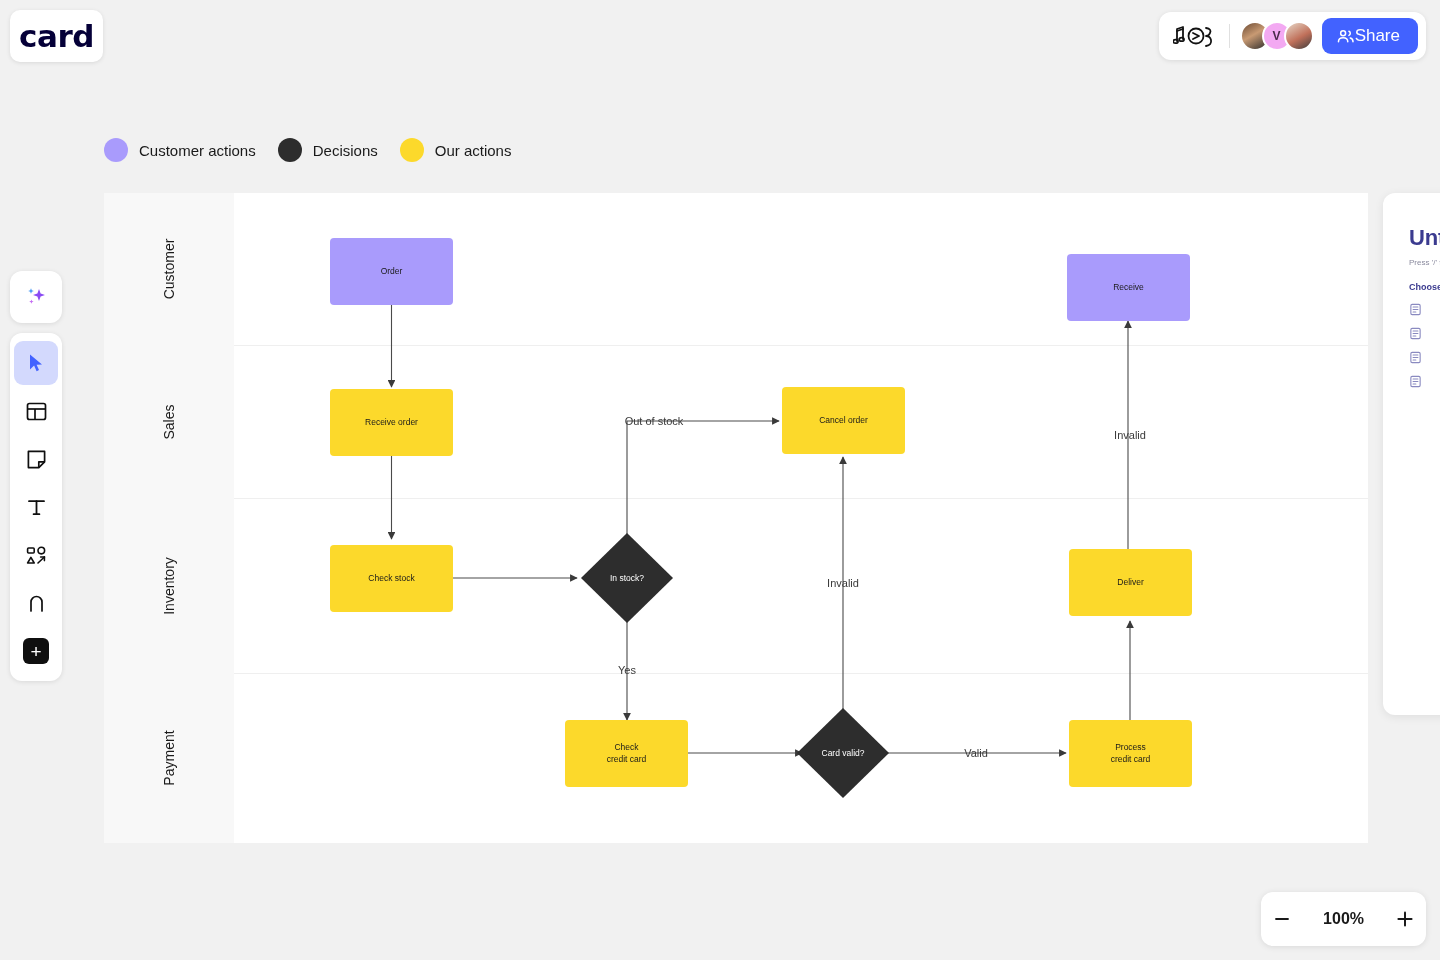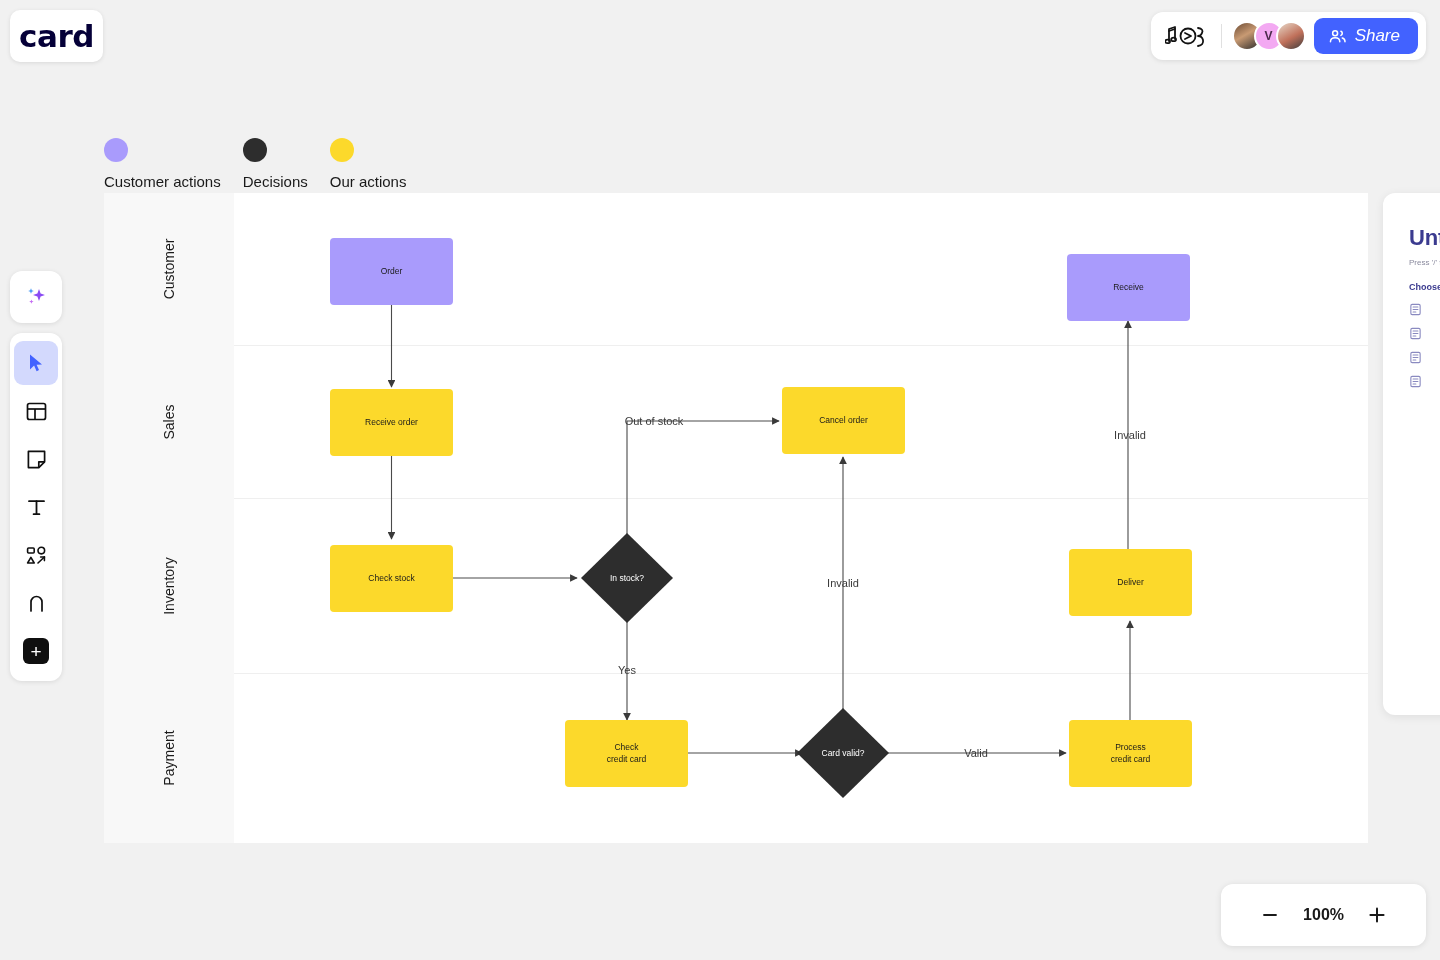--- a/index.html
+++ b/index.html
@@ -41,26 +41,26 @@
     border: 2px solid #fff; margin-left: -8px;
     overflow: hidden; position: relative; flex: none;
     display: flex; align-items: center; justify-content: center;
     font-size: 12px; font-weight: 600; color: #fff;
   }
   .avatar:first-child { margin-left: 0; }
   .av-a { background: linear-gradient(150deg,#6b4a33 0%,#c89a73 45%,#2b2b2b 100%); }
   .av-b { background: #F3A9F2; color: #4a2a4a; font-weight: 700; }
   .av-c { background: linear-gradient(150deg,#e8d9c9 0%,#c0705a 55%,#3c3c3c 100%); }
   #share-button {
-    display: flex; align-items: center; gap: 8px;
+    display: flex; align-items: center; 
     background: #4262FF; color: #fff;
     border: none; border-radius: 9px;
     height: 36px; padding: 0 18px 0 14px;
     font-family: "Liberation Sans", sans-serif;
-    font-size: 17px; cursor: pointer; font-style: italic;
+    font-size: 17px; cursor: pointer;
   }
 
   
   #tool-ai {
     position: absolute; left: 10px; top: 271px;
     width: 52px; height: 52px; border-radius: 12px;
     background: #fff; box-shadow: 0 1px 5px rgba(0,0,0,.10);
     display: flex; align-items: center; justify-content: center;
   }
   #toolbar {
@@ -79,21 +79,21 @@
     width: 26px; height: 26px; border-radius: 6px; background: #0F0F0F;
     display: flex; align-items: center; justify-content: center;
     color: #fff; font-size: 19px; line-height: 1; font-weight: 300;
   }
 
   
   #legend {
     position: absolute; left: 104px; top: 138px;
     display: flex; align-items: center; gap: 22px;
   }
-  .legend-item { display: flex; align-items: flex-start; gap: 11px; flex-direction: column; }
+  .legend-item { display: flex; align-items: center; gap: 11px; }
   .legend-dot { width: 24px; height: 24px; border-radius: 50%; flex: none; }
   .legend-label { font-size: 15px; color: #1A1A1A; }
 
   
   #board-frame {
     position: absolute; left: 104px; top: 193px;
     width: 1264px; height: 650px;
     background: #ffffff;
   }
   #lane-label-col {
@@ -146,25 +146,25 @@
   .panel-item {
     display: flex; align-items: center; gap: 7px;
     margin-top: 11px; white-space: nowrap;
   }
   .panel-item-label { font-size: 8px; color: #7C7CA8; padding-left: 24px; }
   .doc-icon { width: 13px; height: 13px; flex: none; }
 
   
   #zoom-control {
     position: absolute; right: 14px; bottom: 14px;
-    height: 62px; min-width: 150px;
+    height: 54px; min-width: 150px;
     background: #fff; border-radius: 12px;
     box-shadow: 0 1px 6px rgba(0,0,0,.10);
     display: flex; align-items: center; justify-content: space-between;
-    padding: 0 36px; gap: 20px;
+    padding: 0 8px; gap: 28px;
   }
   .zoom-btn {
     width: 26px; height: 26px; cursor: pointer;
     display: flex; align-items: center; justify-content: center;
     color: #1A1A1A;
   }
   #zoom-level { font-size: 16px; font-weight: 700; color: #1A1A1A; }
 </style>
 </head>
 <body>

